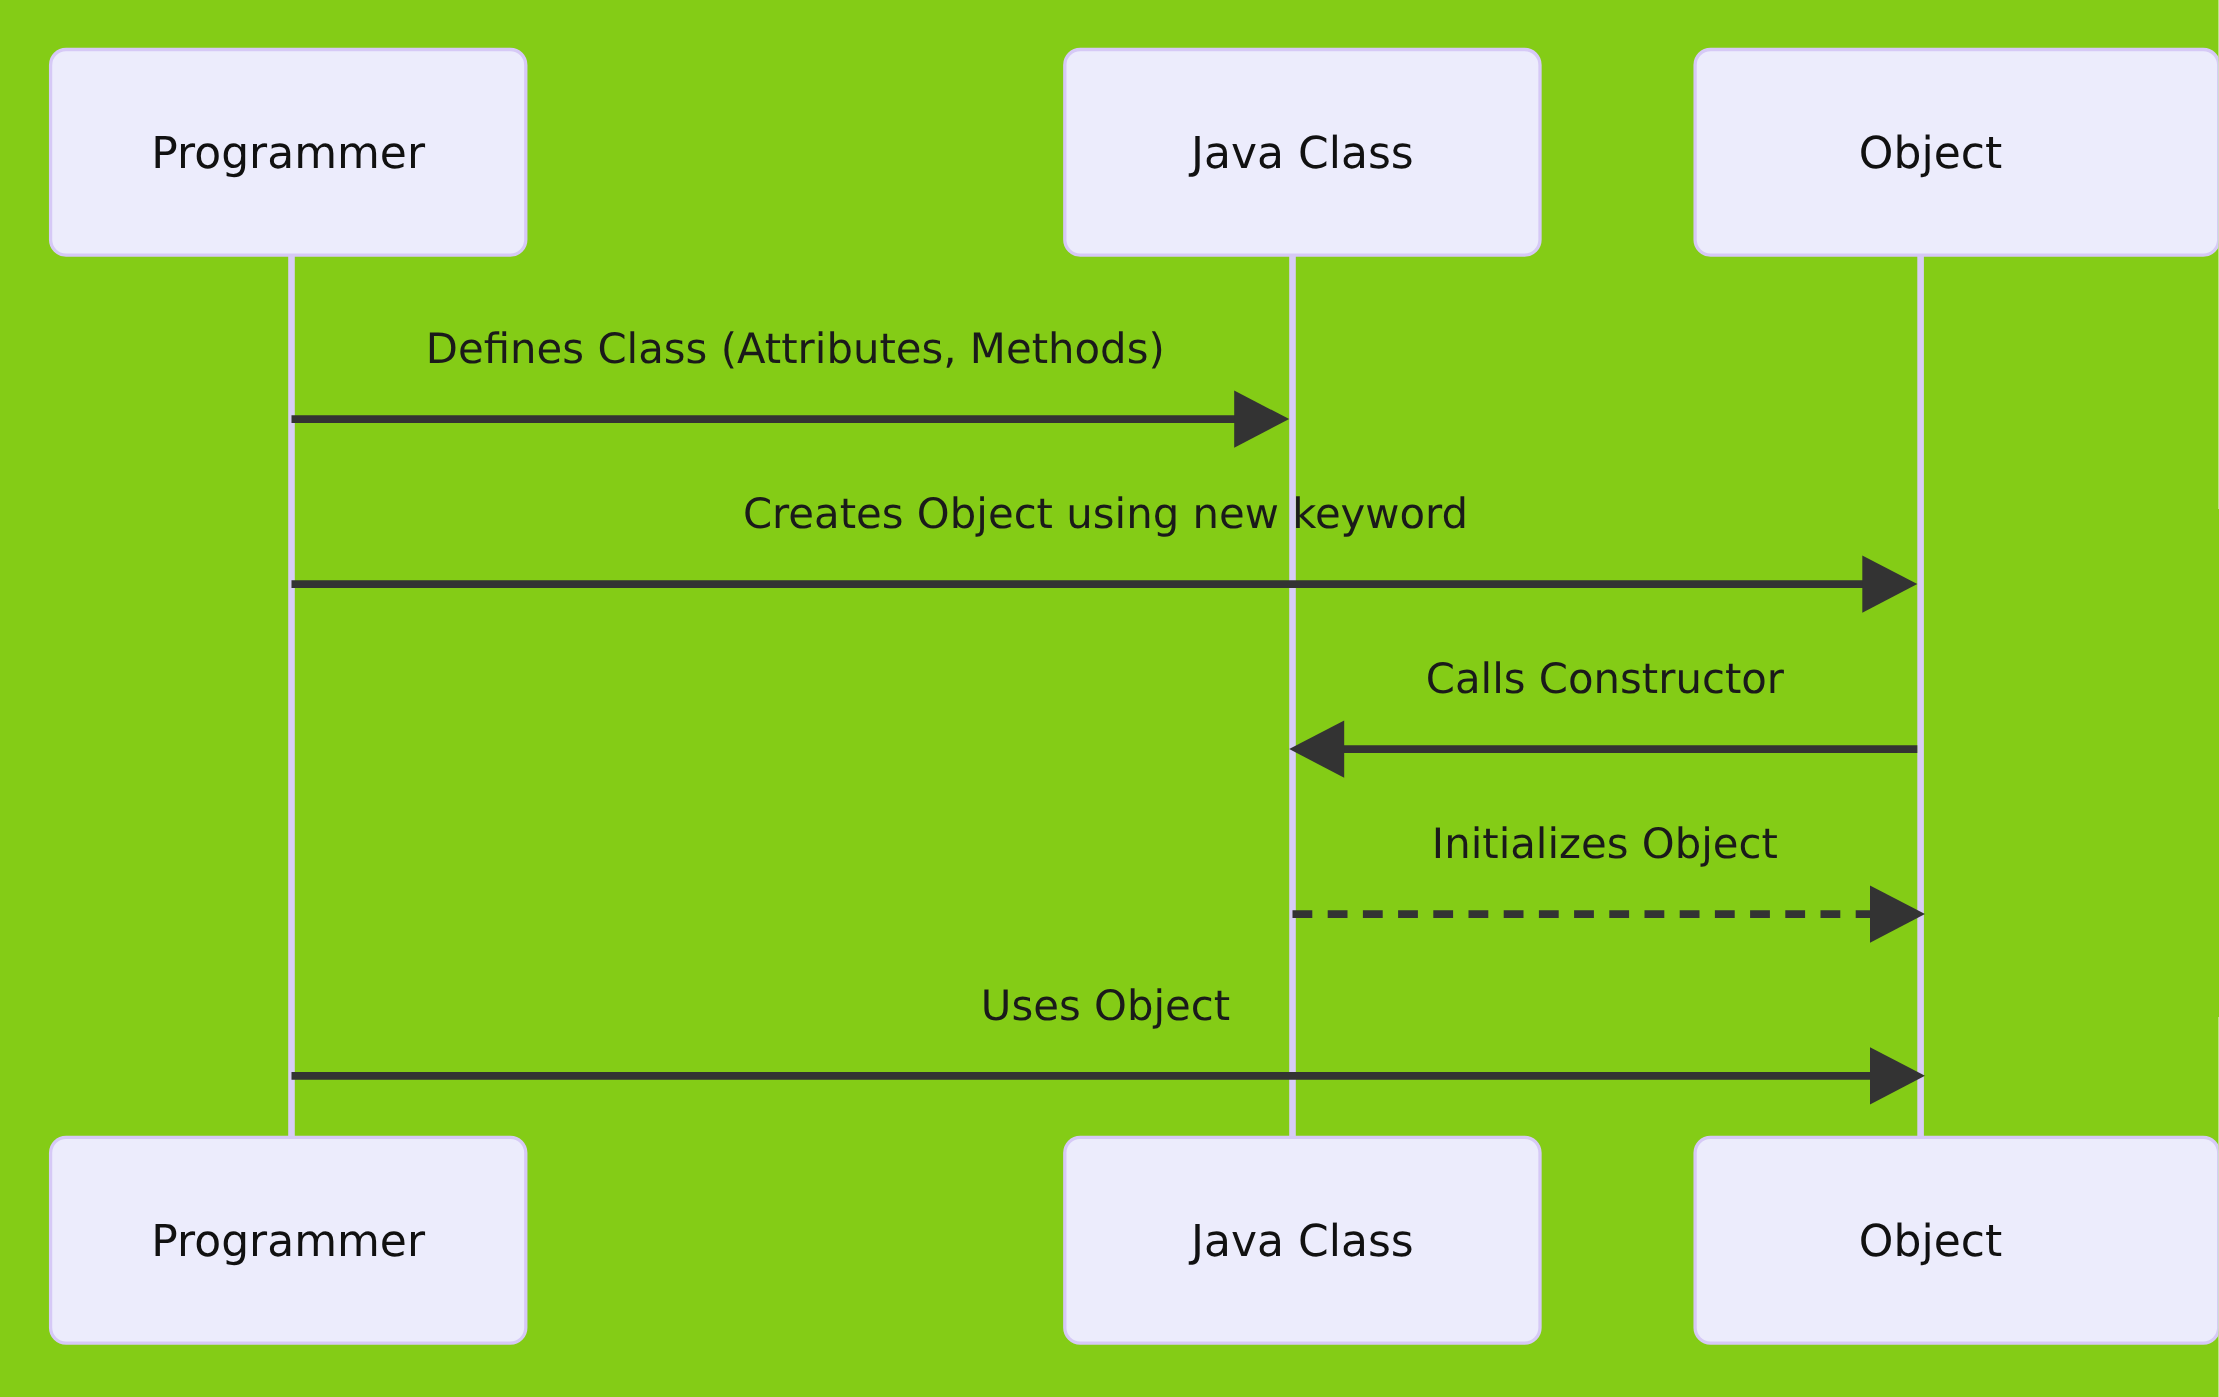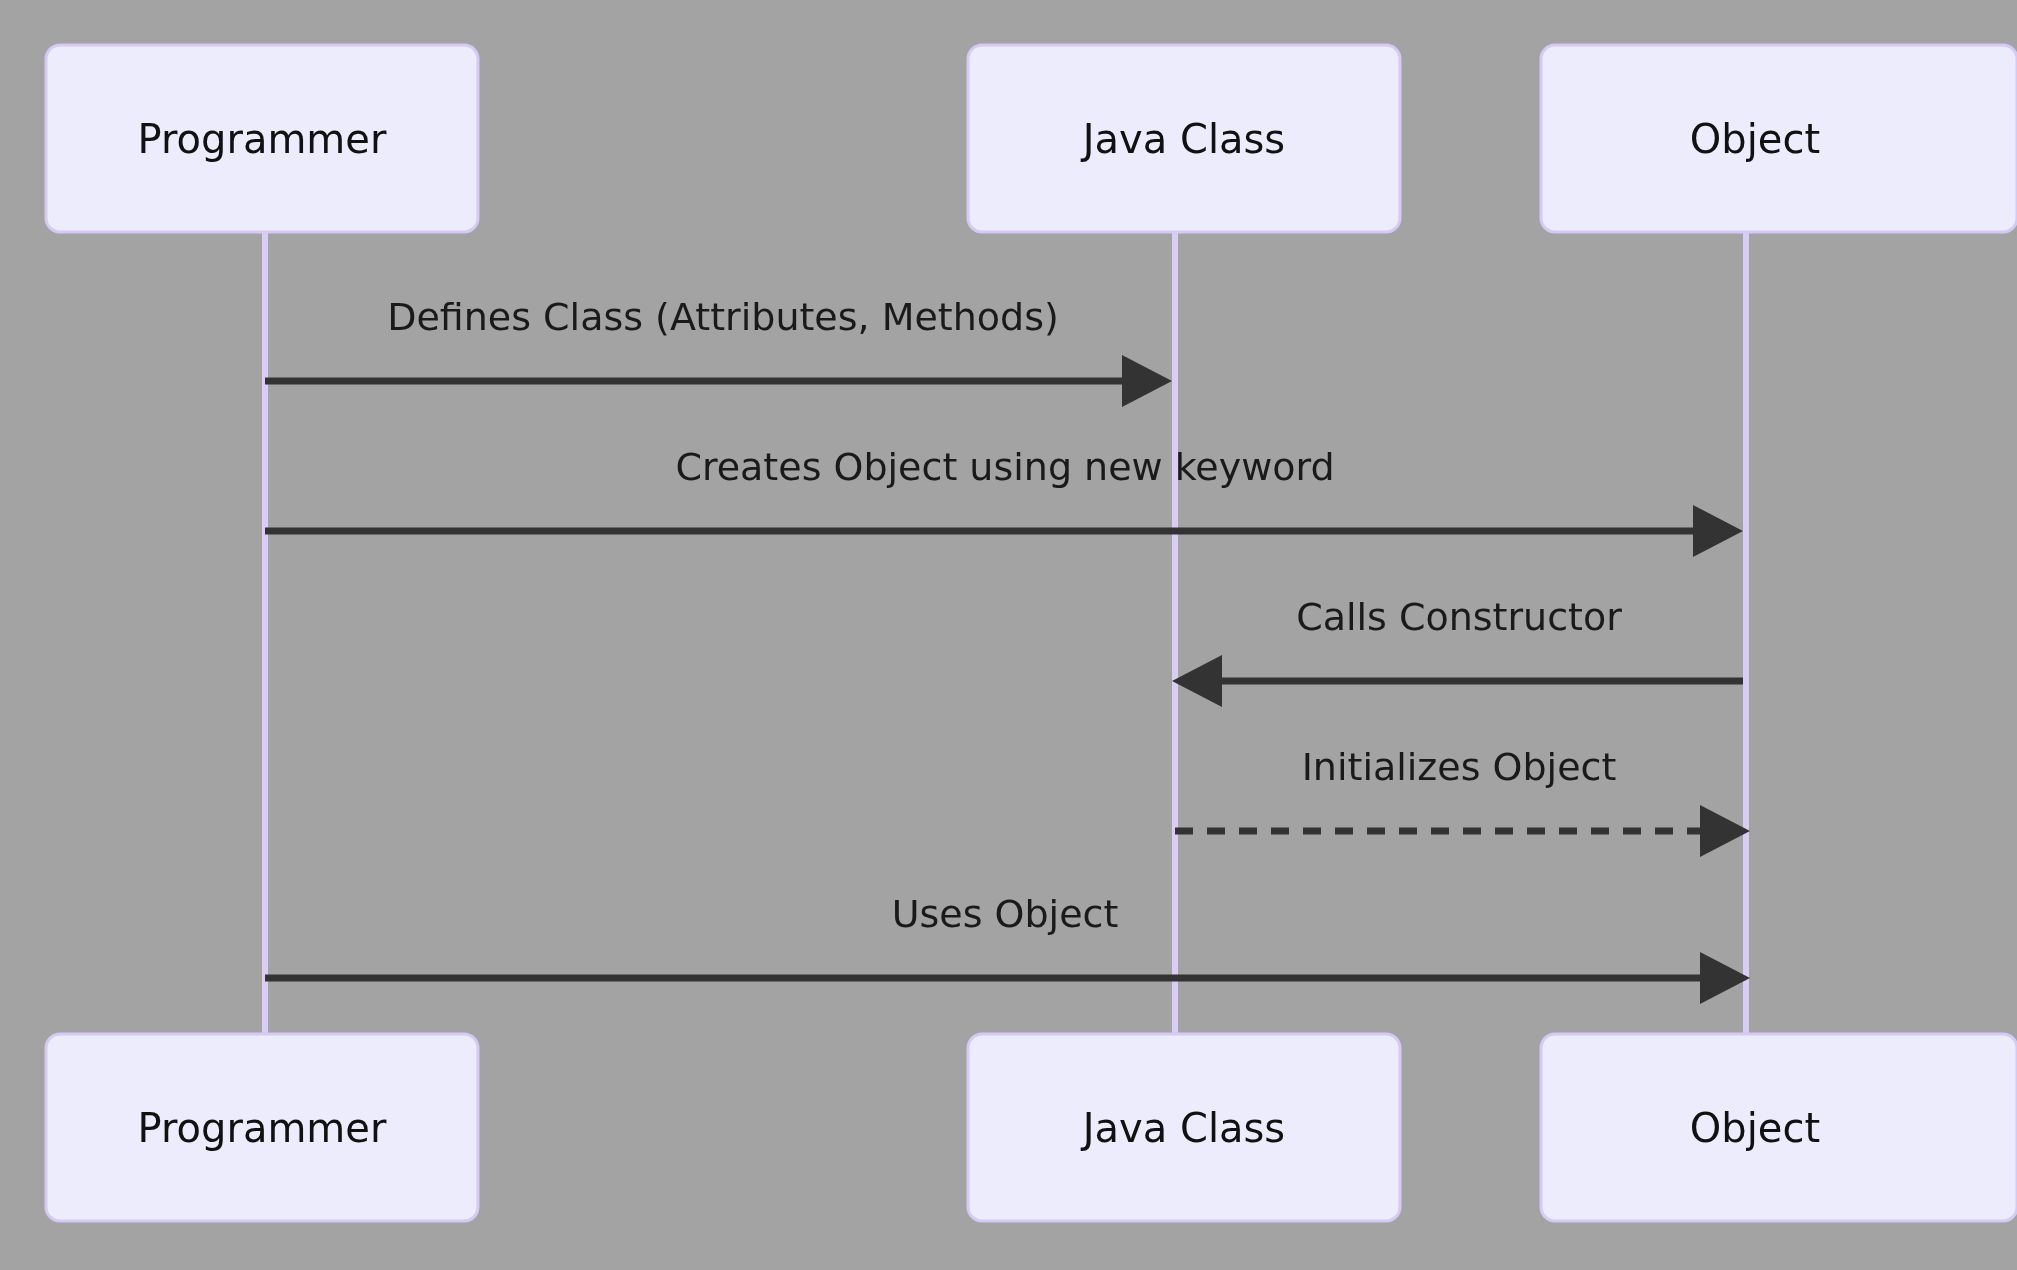--- a/index.html
+++ b/index.html
@@ -7,21 +7,21 @@
     padding: 0;
     background: #ffffff;
   }
   body {
     font-family: "DejaVu Sans", sans-serif;
   }
   #diagram-root {
     position: relative;
     width: 2017px;
     height: 1270px;
-    background: #a3a3a3;
+    background: #84cc16;
     overflow: hidden;
   }
   #diagram-svg {
     position: absolute;
     left: 0;
     top: 0;
     width: 2017px;
     height: 1270px;
     display: block;
   }

